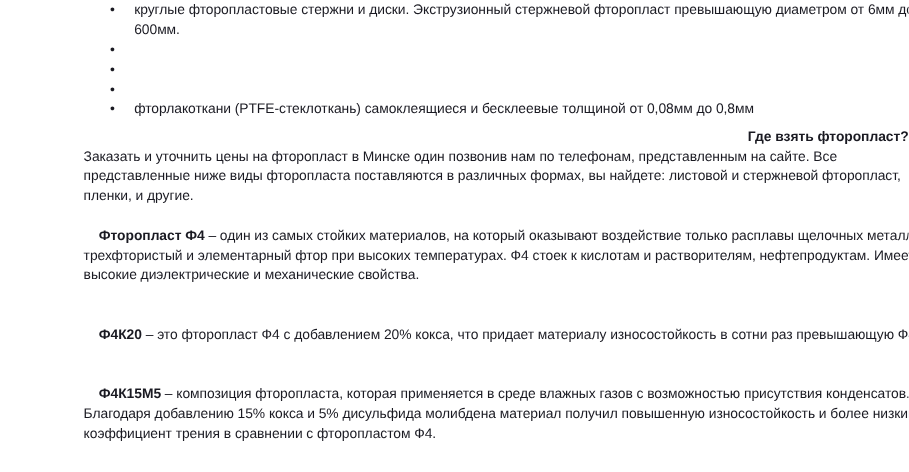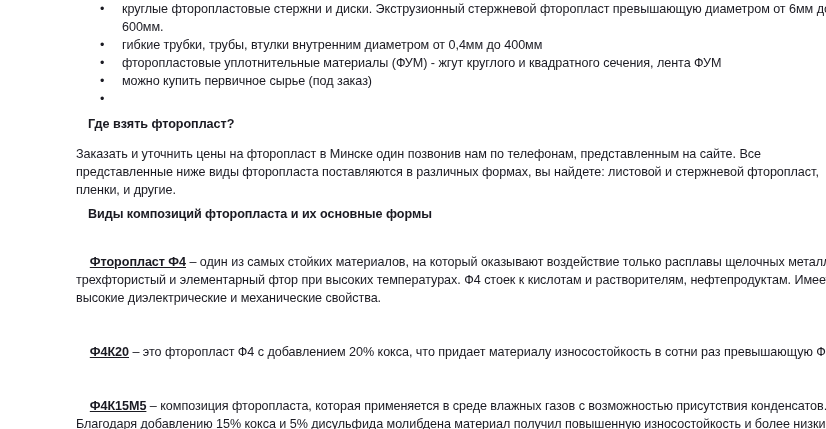--- a/index.html
+++ b/index.html
@@ -32,65 +32,63 @@
     margin-left: 24px;
     font-size: 12.6px;
     line-height: 18px;
   }
   .bullet-text {
     white-space: pre;
     line-height: 18px;
   }
   .heading {
     font-weight: 700;
-    margin: 12px;
+    margin: 0;
     white-space: pre;
+    text-align: right;
   }
   .heading-where { margin-top: 7px; }
   .heading-kinds { margin-top: 6px; }
   .para {
     margin: 0;
     white-space: pre;
   }
-  .term { font-weight: 700; text-decoration: underline; }
+  .term { font-weight: 700; }
 </style>
 </head>
 <body>
 
 <div class="doc">
 
   <div class="bullet-list">
     <div class="bullet-item">
       <span class="bullet-marker">•</span>
       <span class="bullet-text">круглые фторопластовые стержни и диски. Экструзионный стержневой фторопласт превышающую диаметром от 6мм до
 600мм.</span>
     </div>
     <div class="bullet-item">
       <span class="bullet-marker">•</span>
-      <span class="bullet-text">гибкие трубки, трубы, втулки внутренним диаметром от 0,4мм до 400мм</span>
     </div>
     <div class="bullet-item">
       <span class="bullet-marker">•</span>
-      <span class="bullet-text">фторопластовые уплотнительные материалы (ФУМ) - жгут круглого и квадратного сечения, лента ФУМ</span>
     </div>
     <div class="bullet-item">
       <span class="bullet-marker">•</span>
-      <span class="bullet-text">можно купить первичное сырье (под заказ)</span>
     </div>
     <div class="bullet-item">
       <span class="bullet-marker">•</span>
+      <span class="bullet-text">фторлакоткани (PTFE-стеклоткань) самоклеящиеся и бесклеевые толщиной от 0,08мм до 0,8мм</span>
     </div>
   </div>
 
   <div class="heading heading-where">Где взять фторопласт?</div>
   <div class="para">Заказать и уточнить цены на фторопласт в Минске один позвонив нам по телефонам, представленным на сайте. Все
 представленные ниже виды фторопласта поставляются в различных формах, вы найдете: листовой и стержневой фторопласт,
 пленки, и другие.</div>
 
-  <div class="heading heading-kinds">Виды композиций фторопласта и их основные формы</div>
 
   <div class="para">
     <span class="term">Фторопласт Ф4</span><span> – один из самых стойких материалов, на который оказывают воздействие только расплавы щелочных металлов,
 трехфтористый и элементарный фтор при высоких температурах. Ф4 стоек к кислотам и растворителям, нефтепродуктам. Имеет
 высокие диэлектрические и механические свойства.</span>
   </div>
   <div class="para">
     <span class="term">Ф4К20</span><span> – это фторопласт Ф4 с добавлением 20% кокса, что придает материалу износостойкость в сотни раз превышающую Ф4.</span>
   </div>
   <div class="para">

